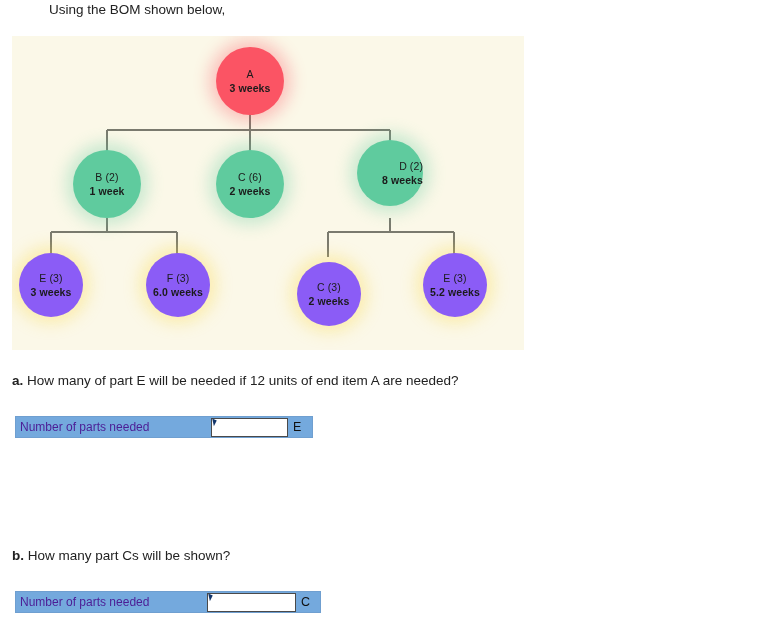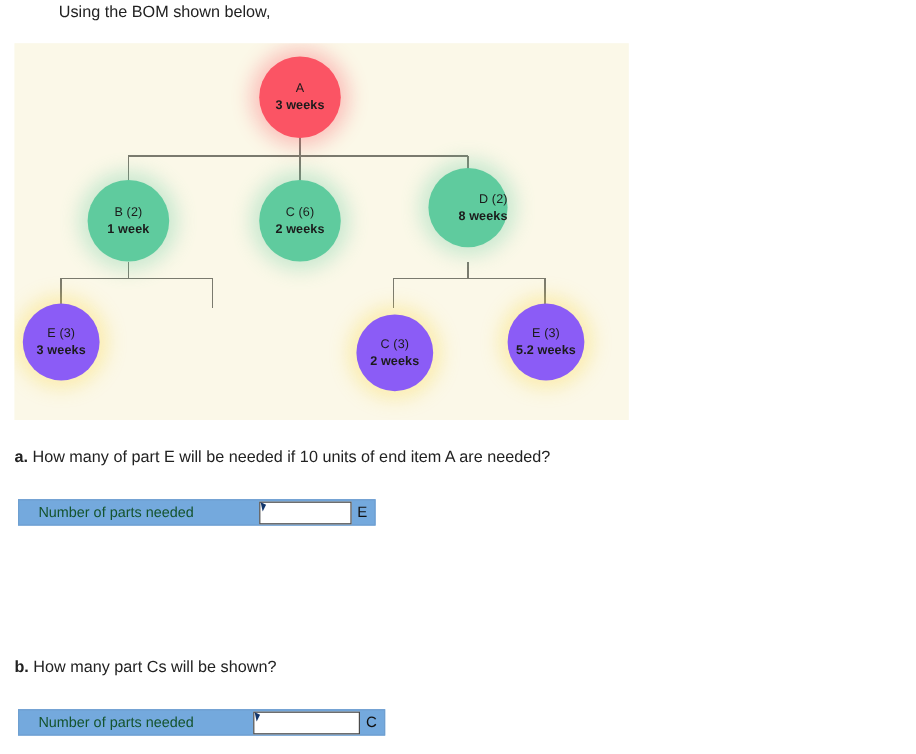--- a/index.html
+++ b/index.html
@@ -94,23 +94,23 @@
     background: #74a9dd;
     border: 1px solid #6f9fd0;
     height: 22px;
     display: flex;
     align-items: stretch;
     box-sizing: border-box;
   }
   .aw-label {
     display: flex;
     align-items: center;
-    padding-left: 16px;
+    padding-left: 4px;
     font-size: 12px;
-    color: #14532d;
+    color: #4c1d95;
     white-space: nowrap;
   }
   .aw-input-wrap {
     position: relative;
     display: flex;
     align-items: center;
   }
   .aw-input {
     box-sizing: border-box;
     height: 19px;
@@ -193,36 +193,40 @@
   <div class="node node-mid" style="left:345px; top:104px; width:66px; height:66px;align-items:flex-end;">
     <span class="n-name">D (2)</span>
     <span class="n-lt">8 weeks</span>
   </div>
 
   <div class="node node-leaf" style="left:7px; top:217px; width:64px; height:64px;">
     <span class="n-name">E (3)</span>
     <span class="n-lt">3 weeks</span>
   </div>
 
+  <div class="node node-leaf" style="left:134px; top:217px; width:64px; height:64px;">
+    <span class="n-name">F (3)</span>
+    <span class="n-lt">6.0 weeks</span>
+  </div>
 
   <div class="node node-leaf" style="left:285px; top:226px; width:64px; height:64px;">
     <span class="n-name">C (3)</span>
     <span class="n-lt">2 weeks</span>
   </div>
 
   <div class="node node-leaf" style="left:411px; top:217px; width:64px; height:64px;">
     <span class="n-name">E (3)</span>
     <span class="n-lt">5.2 weeks</span>
   </div>
 
 </div>
 
 <div class="question" style="left:12px; top:371px;">
   <span class="q-letter">a.</span>
-  <span>How many of part E will be needed if 10 units of end item A are needed?</span>
+  <span>How many of part E will be needed if 12 units of end item A are needed?</span>
 </div>
 
 <div class="answer-widget" style="left:15px; top:416px; width:298px;">
   <div class="aw-label" style="width:191px;">Number of parts needed</div>
   <div class="aw-input-wrap">
     <input class="aw-input" type="text" style="width: 77px;" value="">
     <span class="caret"></span>
   </div>
   <div class="aw-unit">E</div>
 </div>

